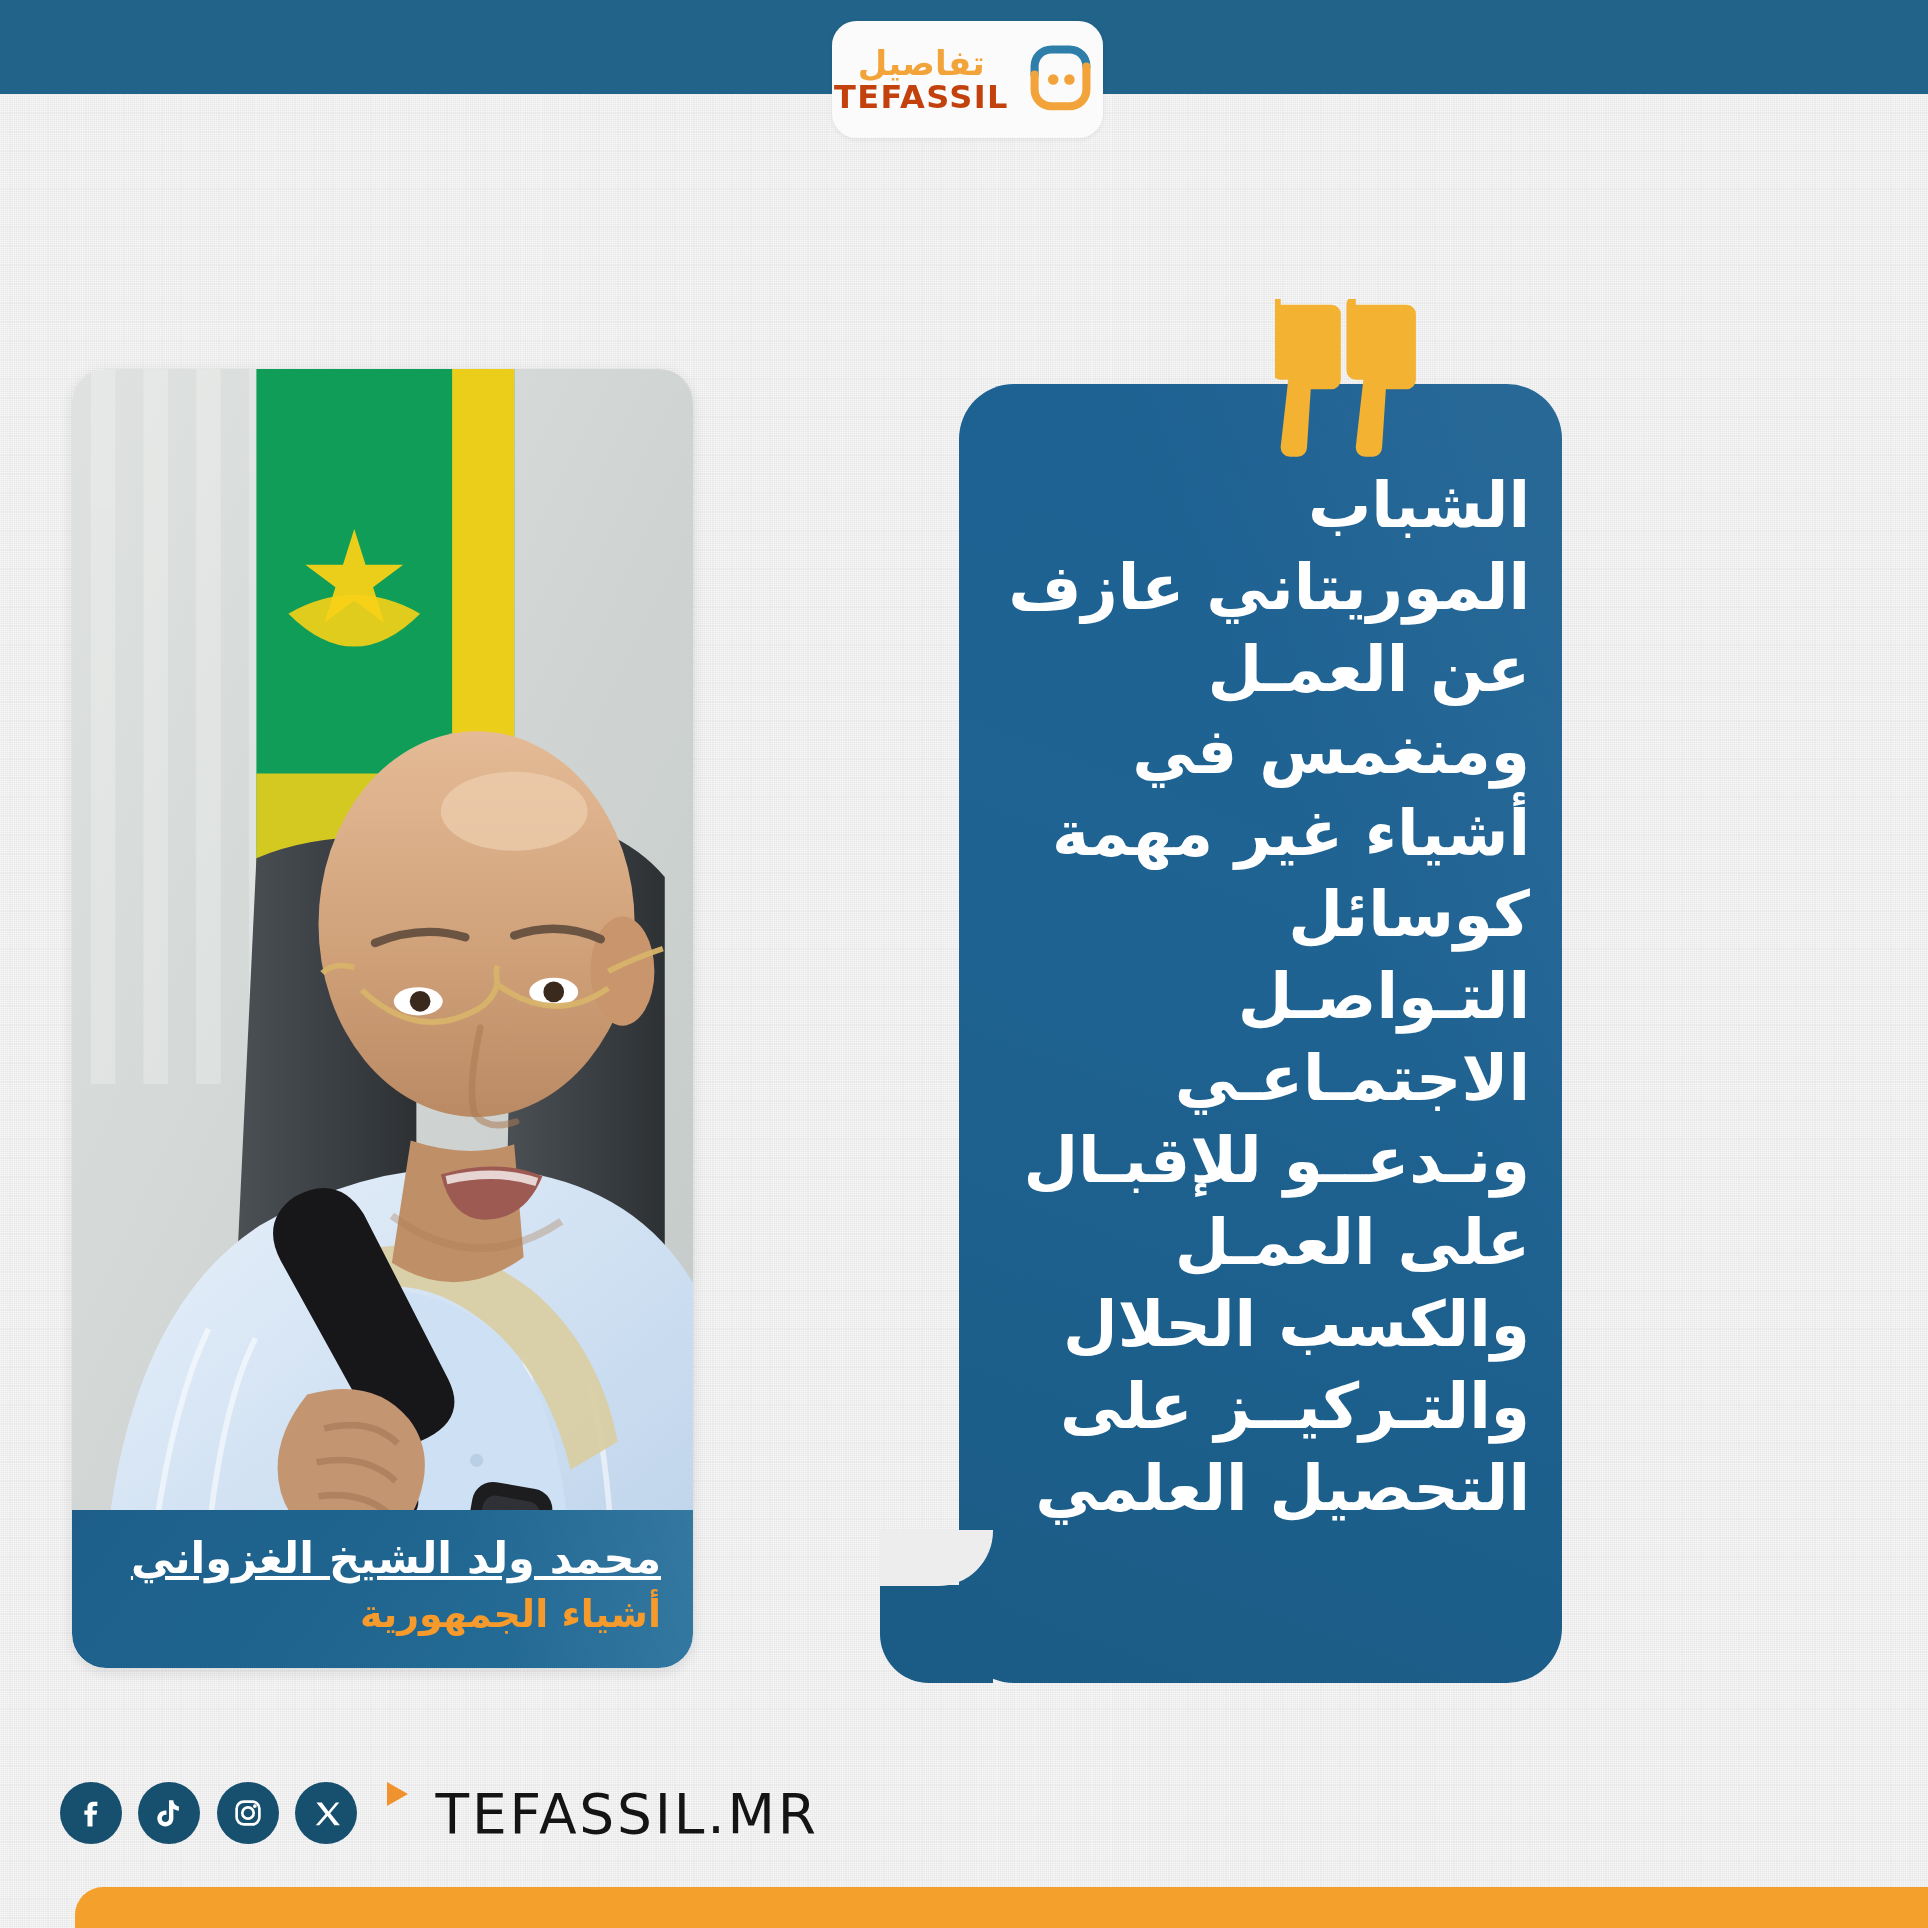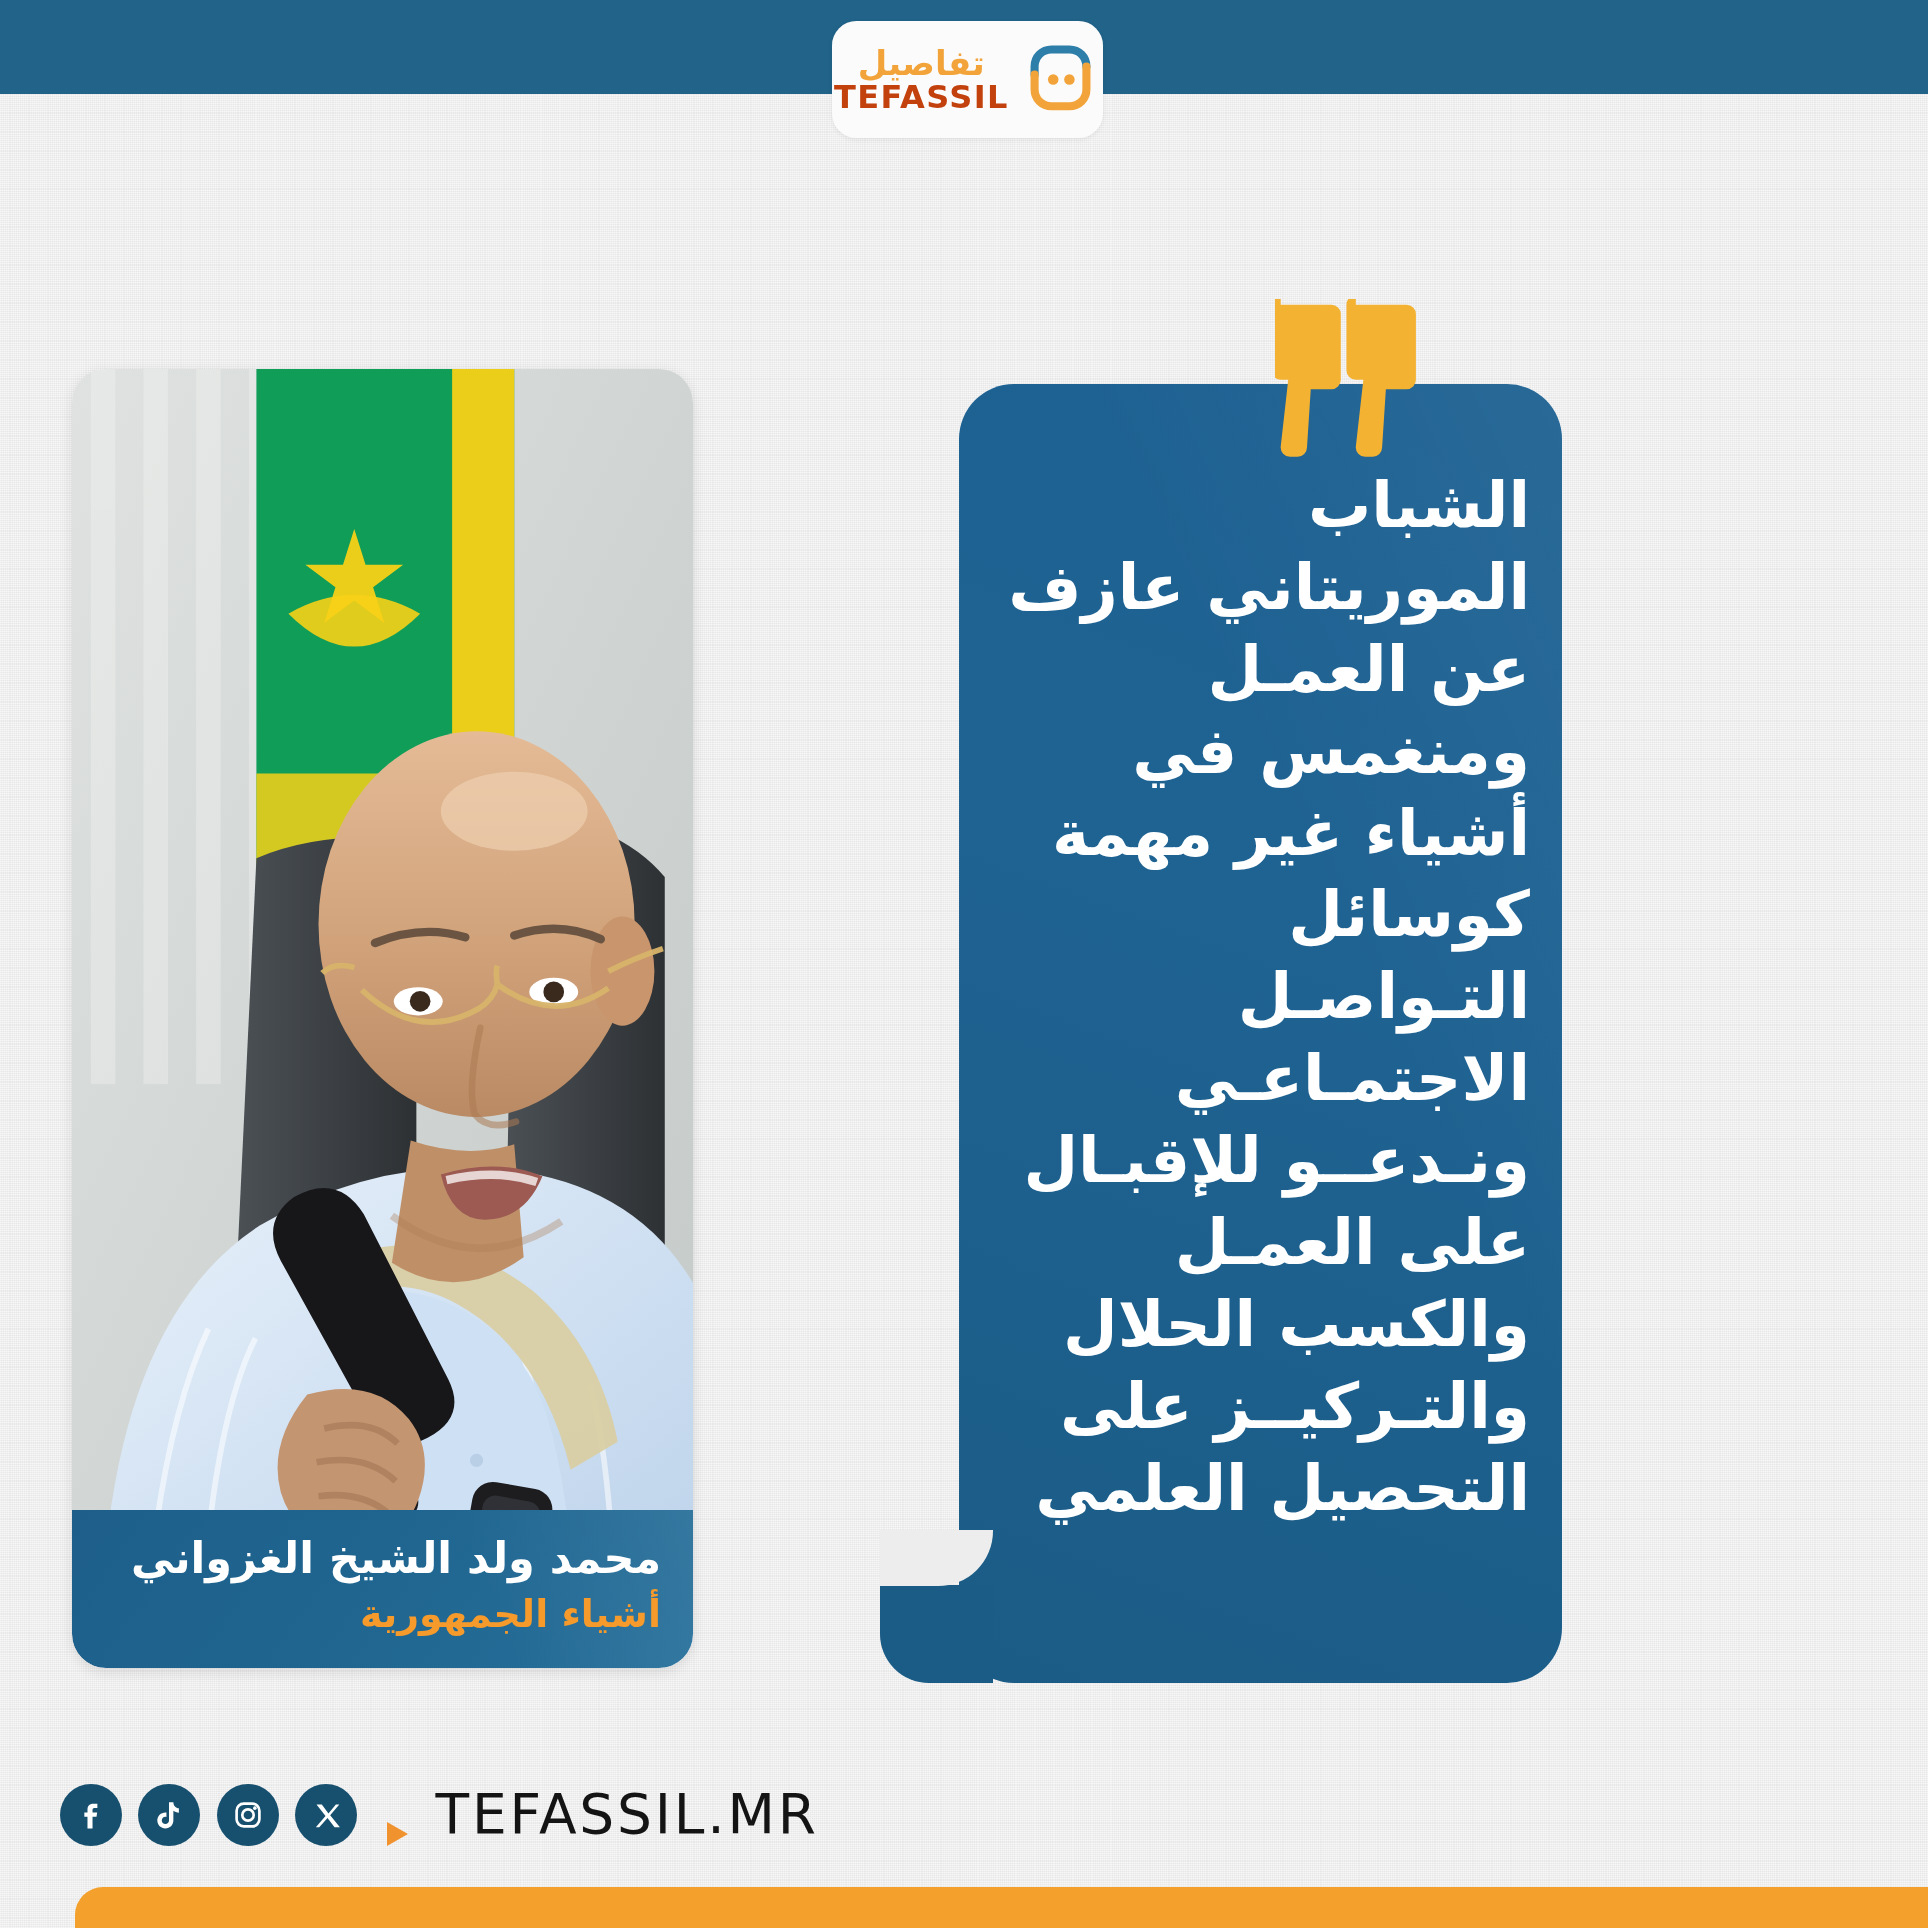--- a/index.html
+++ b/index.html
@@ -66,21 +66,21 @@
     padding:0 32px 7.5px 0;
   }
   #name-plate::after{
     content:"";
     position:absolute; left:0; top:0; width:100%; height:100%;
     background:linear-gradient(250deg, rgba(255,255,255,0.07) 0%, rgba(255,255,255,0) 35%);
     pointer-events:none;
   }
   #person-name {
     direction:rtl; color:#ffffff; font-size:43px; font-weight:bold;
-    letter-spacing:0.5px; line-height:1.15; position:relative; z-index:2;
+    letter-spacing:0.5px; line-height:1.15; position:relative; z-index:2;text-decoration:underline;
   }
   #person-title {
     direction:rtl; color:#f59a2b; font-size:38px; font-weight:bold;
     margin-top:9.4px; line-height:1.15; position:relative; z-index:2;
   }
 
   
   #quote-wrap { position:absolute; left:959px; top:384px; width:603px; height:1299px; }
   #quote-box {
     position:absolute; inset:0;
@@ -112,21 +112,21 @@
     z-index:3;
   }
   
   #quote-mark {
     position:absolute; left:316px; top:-85px; width:141px; height:169px; z-index:4;
   }
 
   
   #footer {
     position:absolute; left:60px; top:1782px;
-    display:flex; align-items:flex-end; gap:7px;
+    display:flex; align-items:flex-start; gap:7px;
   }
   .social {
     width:62px; height:62px; border-radius:50%;
     background:#17506e;
     display:flex; align-items:center; justify-content:center;
     margin-right:9.4px; flex:none;
   }
   #play-tri {
     width:0; height:0; margin:0 21px 0 13px;
     border-left:21px solid #f0922e;

